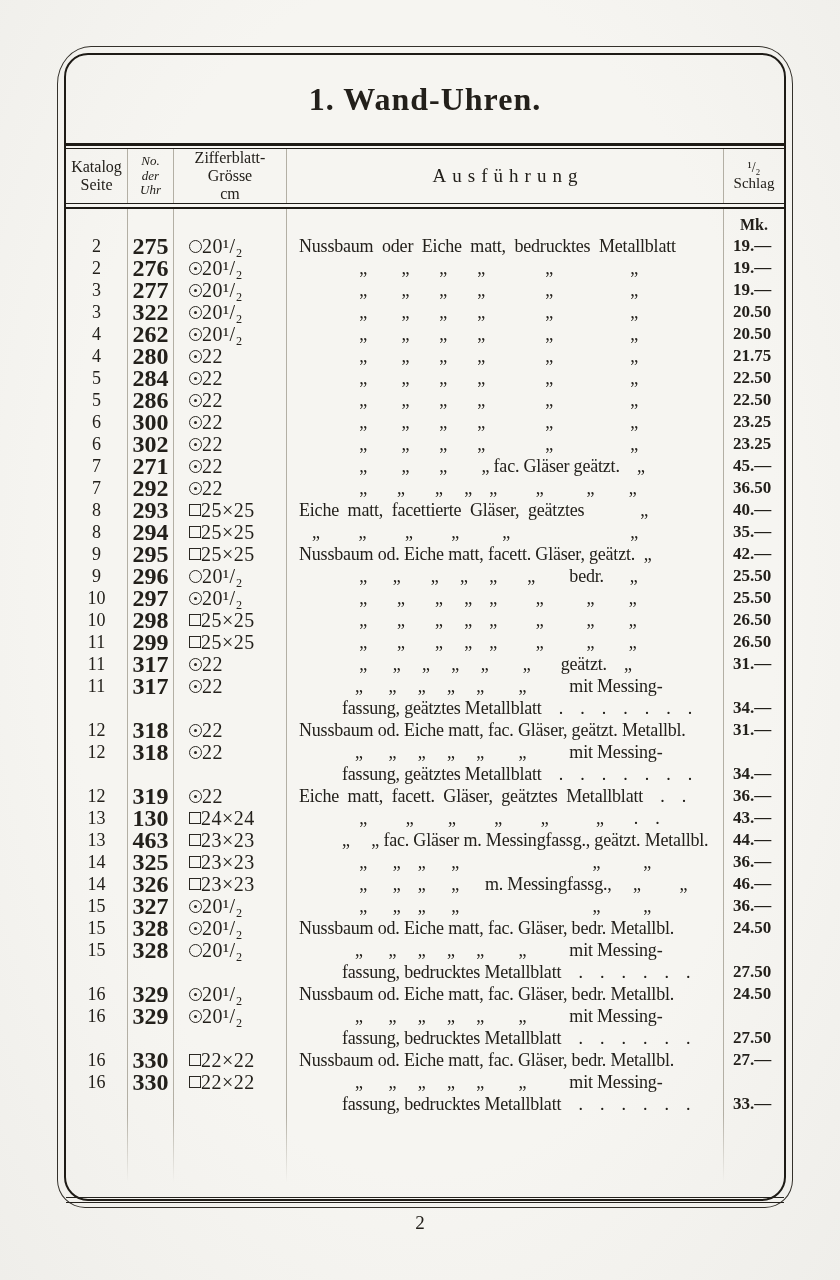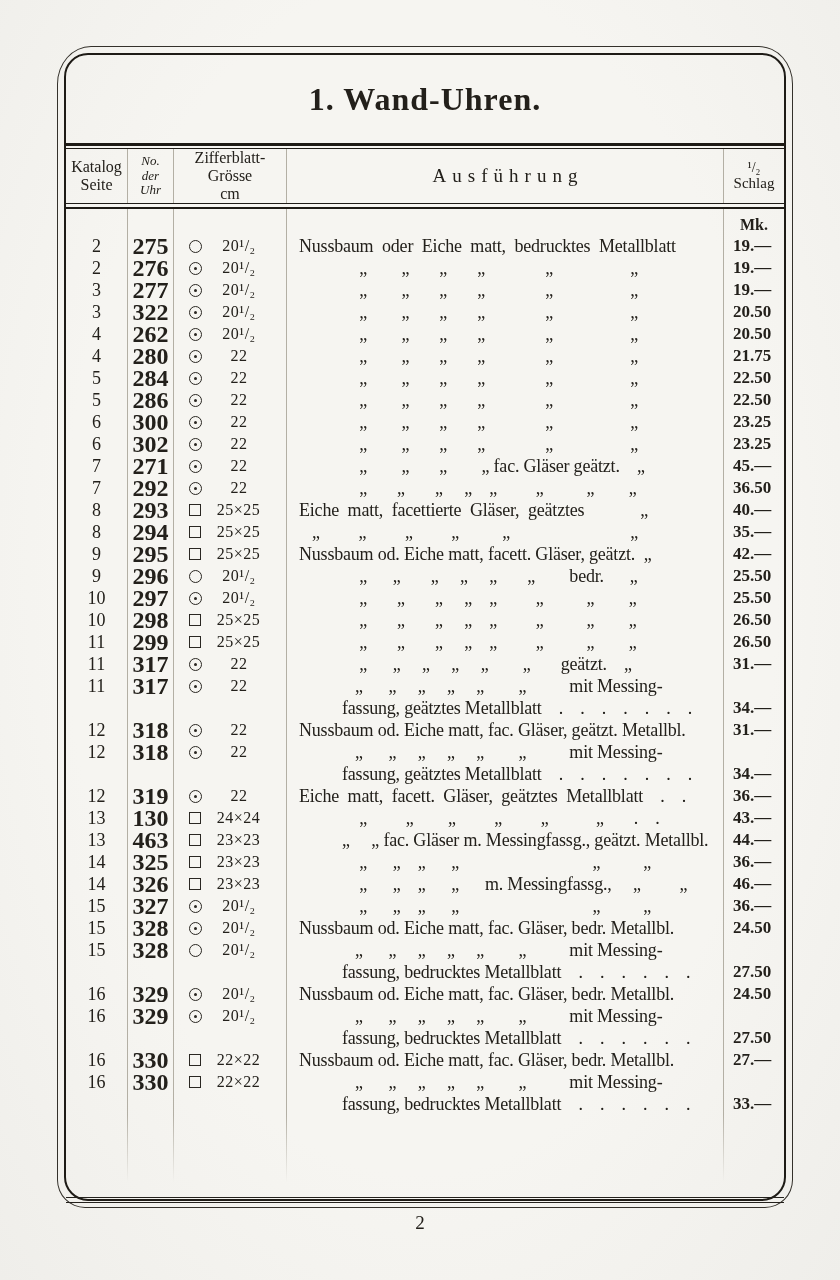--- a/index.html
+++ b/index.html
@@ -54,21 +54,21 @@
   .mkrow{height:26px;}
   .mkrow .cell{display:flex;align-items:flex-end;justify-content:center;}
   .mk-label{font-size:16px;font-weight:600;padding-bottom:1px;}
   
   .row{min-height:22px;}
   .row .cell{display:flex;}
   .row .c1{justify-content:center;align-items:flex-start;font-size:18px;line-height:22px;}
   .row .c2{justify-content:center;align-items:flex-start;font-weight:bold;font-size:24px;line-height:22px;}
   .row .c3{align-items:flex-start;}
   .row .c3 .symwrap{display:flex;align-items:center;height:22px;margin-left:15px;}
-  .row .c3 .size{flex:1;text-align:center;font-size:16px;line-height:22px;padding-right:10px;letter-spacing:0.5px;}
+  .row .c3 .size{flex:1;font-size:20px;line-height:22px;padding-right:10px;letter-spacing:0.5px;}
   .row .c4{flex-direction:column;justify-content:center;overflow:hidden;}
   .row .c4 .dline{
     white-space:pre;font-size:18px;line-height:22px;padding-left:12px;
     letter-spacing:-0.2px;
   }
   .row .c5{align-items:flex-end;font-weight:bold;font-size:17px;line-height:22px;padding-left:9px;}
   
   .sym{display:inline-block;width:13px;height:13px;border:1.5px solid #2a2722;border-radius:50%;position:relative;box-sizing:border-box;}
   .sym.square{border-radius:0;width:12px;height:12px;border-width:1.3px;}
   .sym.dot::after{

